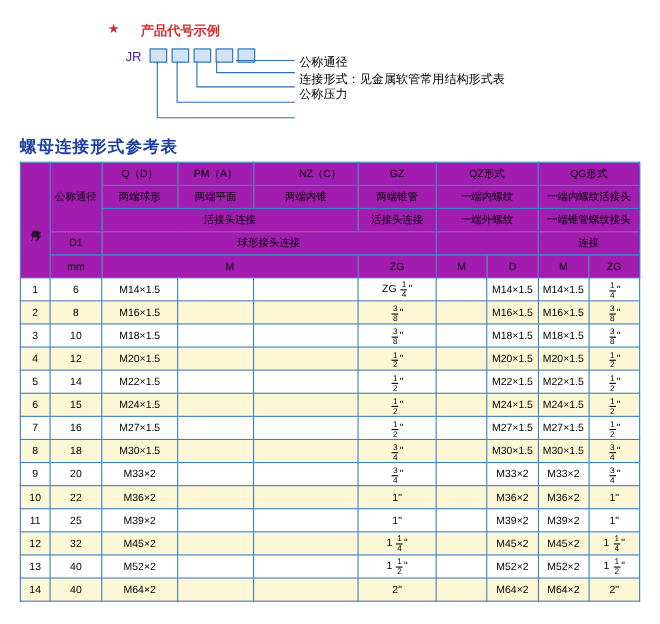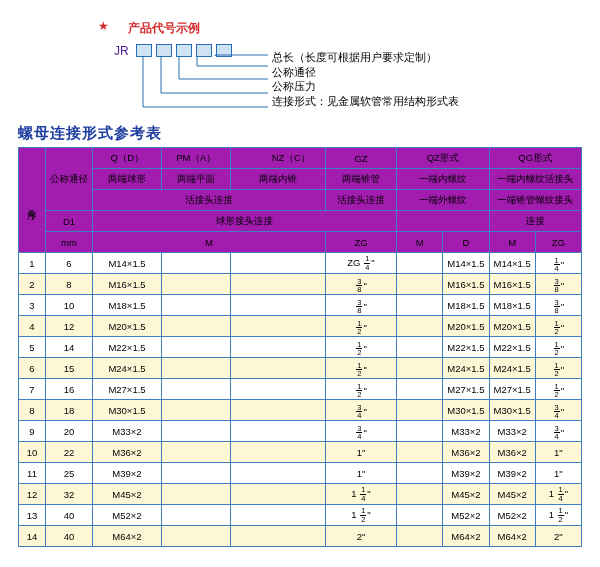--- a/index.html
+++ b/index.html
@@ -107,24 +107,23 @@
   <svg class="leader-svg">
 
     <polyline points="143,56 143,107 268,107" fill="none" stroke="#2a6fb5" stroke-width="1"></polyline>
     <polyline points="161,56 161,93 268,93" fill="none" stroke="#2a6fb5" stroke-width="1"></polyline>
     <polyline points="179,56 179,79 268,79" fill="none" stroke="#2a6fb5" stroke-width="1"></polyline>
     <polyline points="197,56 197,66 268,66" fill="none" stroke="#2a6fb5" stroke-width="1"></polyline>
     <polyline points="215,56 215,55 268,55" fill="none" stroke="#2a6fb5" stroke-width="1"></polyline>
   </svg>
 
   <div class="legend">
-    <div>总长（长度可根据用户要求定制）</div>
     <div>公称通径</div>
+    <div>连接形式：见金属软管常用结构形式表</div>
     <div>公称压力</div>
-    <div>连接形式：见金属软管常用结构形式表</div>
   </div>
 </div>
 
 <div class="section-title">螺母连接形式参考表</div>
 
 <table>
   <thead>
     <tr>
       <td class="seq" rowspan="5"><span class="vert">序号</span></td>
       <td class="dn" rowspan="3"><span>公称通径</span></td>

